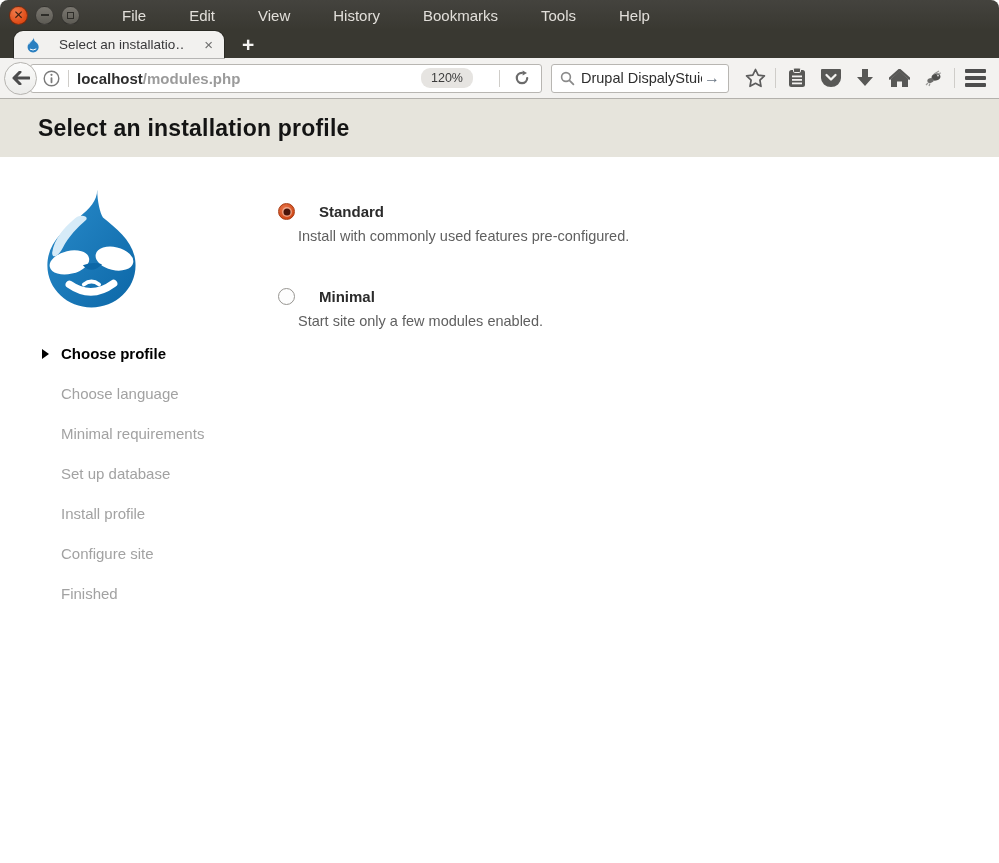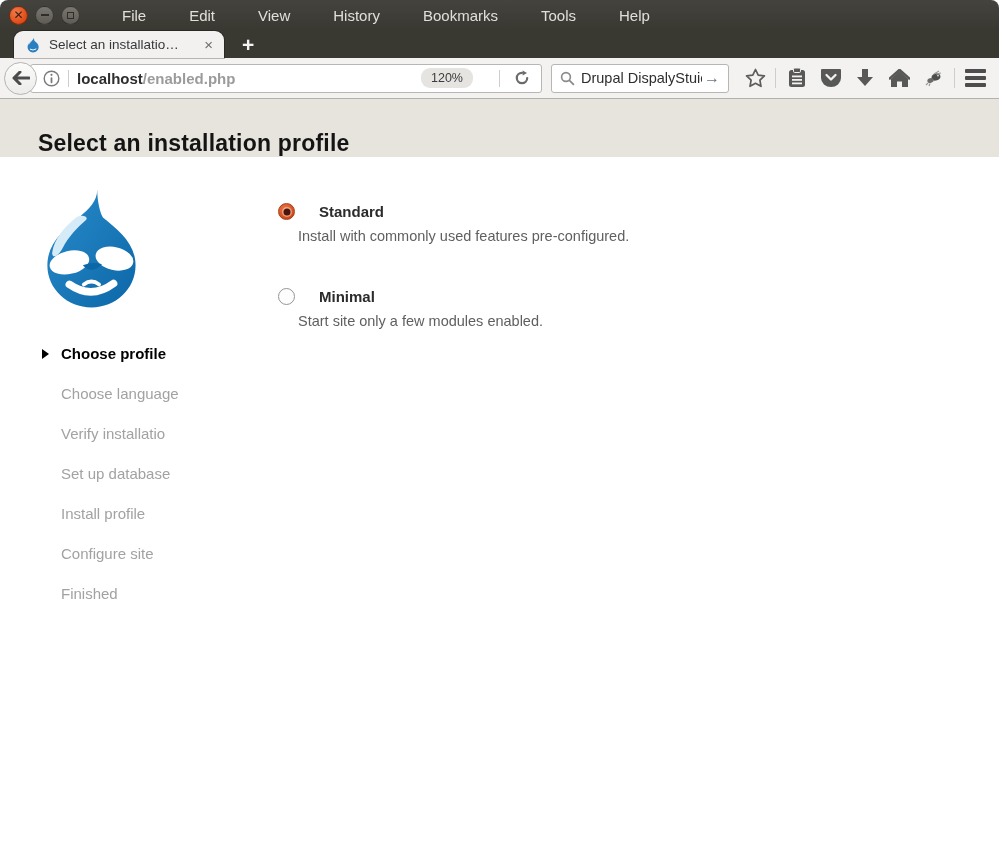--- a/index.html
+++ b/index.html
@@ -32,21 +32,21 @@
   }
 
   
   .tabstrip {
     height: 28px; background: #393831; display: flex; align-items: flex-end;
     padding-left: 14px; position: relative;
   }
   .tab {
     width: 210px; height: 27px; background: #f2f1ef;
     border-radius: 9px 9px 0 0;
-    display: flex; align-items: center; gap: 8px; padding: 0 9px 0 11px;
+    display: flex; align-items: center; gap: 18px; padding: 0 9px 0 11px;
     box-shadow: 0 0 0 1px rgba(0,0,0,0.25);
   }
   .tab-title {
     flex: 1; font-size: 13.5px; color: #38383a; white-space: nowrap;
     overflow: hidden;
   }
   .tab-close { color: #6e6e6e; font-size: 15px; line-height: 1; padding: 0 2px; }
   .newtab-btn {
     color: #f5f4f2; font-size: 21px; font-weight: bold; line-height: 1;
     margin: 0 0 3px 12px; padding: 0 6px;
@@ -91,21 +91,21 @@
   .search-go { color: #6a7684; font-size: 16px; padding: 0 2px; }
 
   .tb-icons { display: flex; align-items: center; margin-left: 12px; flex: 1; justify-content: space-between; }
   .tb-icon { display: flex; align-items: center; justify-content: center; width: 28px; height: 28px; }
   .tb-sep { width: 1px; height: 20px; background: #cfcdc9; }
   .hamburger { display: flex; flex-direction: column; gap: 3.5px; }
   .hamburger span { width: 21px; height: 3.5px; background: #4d4d4d; border-radius: 1px; }
 
   
   .page-header {
-    height: 58px; background: #e6e4dc; display: flex; align-items: flex-end;
+    height: 58px; background: #e6e4dc; display: flex; align-items: center;
     padding-left: 38px;
   }
   .page-title { font-size: 23px; color: #141414; letter-spacing: 0.2px; }
 
   .content { display: flex; padding: 28px 0 0 33px; }
   .left-col { width: 245px; flex: none; }
   .drupal-logo { width: 115px; height: 128px; display: block; }
 
   .steps { margin-top: 30px; }
   .step {
@@ -189,21 +189,21 @@
     </svg>
   </div>
 
   <div class="urlbar">
     <svg width="17" height="17" viewBox="0 0 17 17">
       <circle cx="8.5" cy="8.5" r="7.3" fill="none" stroke="#7a7a7a" stroke-width="1.4"></circle>
       <circle cx="8.5" cy="4.8" r="1.1" fill="#7a7a7a"></circle>
       <rect x="7.6" y="7.2" width="1.8" height="6" rx="0.9" fill="#7a7a7a"></rect>
     </svg>
     <span class="sep"></span>
-    <span class="url-text"><span class="url-host">localhost</span><span class="url-path">/enabled.php</span></span>
+    <span class="url-text"><span class="url-host">localhost</span><span class="url-path">/modules.php</span></span>
     <span class="zoom-pill">120%</span>
     <span class="sep"></span>
     <span class="reload-btn">
       <svg width="16" height="16" viewBox="0 0 16 16">
         <path d="M13.2 8 A5.2 5.2 0 1 1 8 2.8" stroke="#6b6b6b" stroke-width="2.2" fill="none" stroke-linecap="round"></path>
         <path d="M8.6 0.4 L13 3 L8.6 5.6 Z" fill="#6b6b6b"></path>
       </svg>
     </span>
   </div>
 
@@ -291,21 +291,21 @@
 
     <div class="steps">
       <div class="step active">
         <span class="tri"></span>
         <span>Choose profile</span>
       </div>
       <div class="step">
         <span>Choose language</span>
       </div>
       <div class="step">
-        <span>Verify installatio</span>
+        <span>Minimal requirements</span>
       </div>
       <div class="step">
         <span>Set up database</span>
       </div>
       <div class="step">
         <span>Install profile</span>
       </div>
       <div class="step">
         <span>Configure site</span>
       </div>

